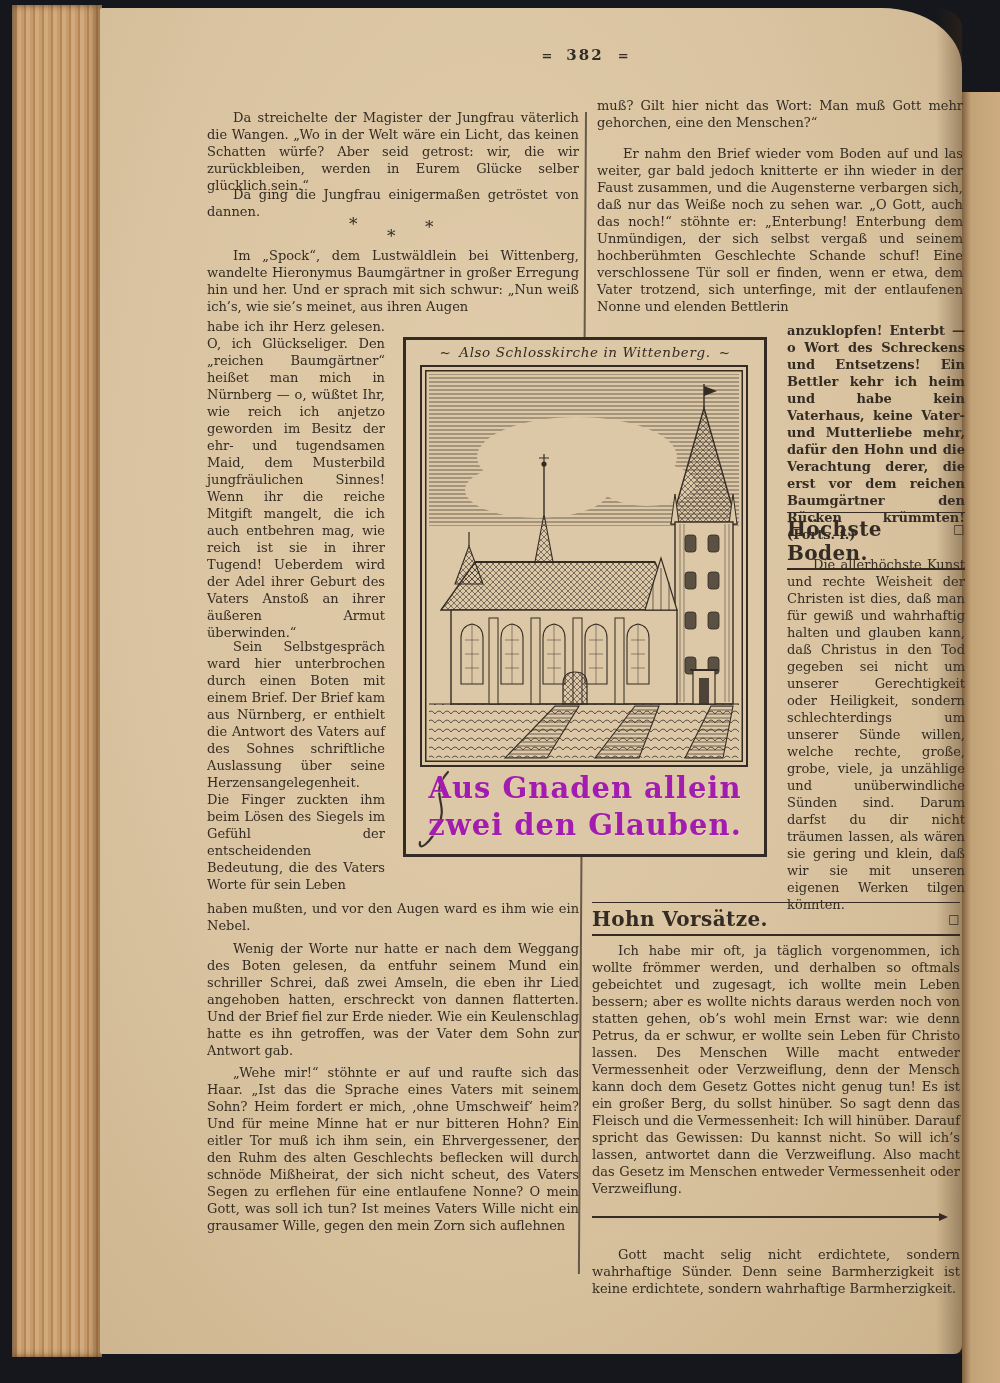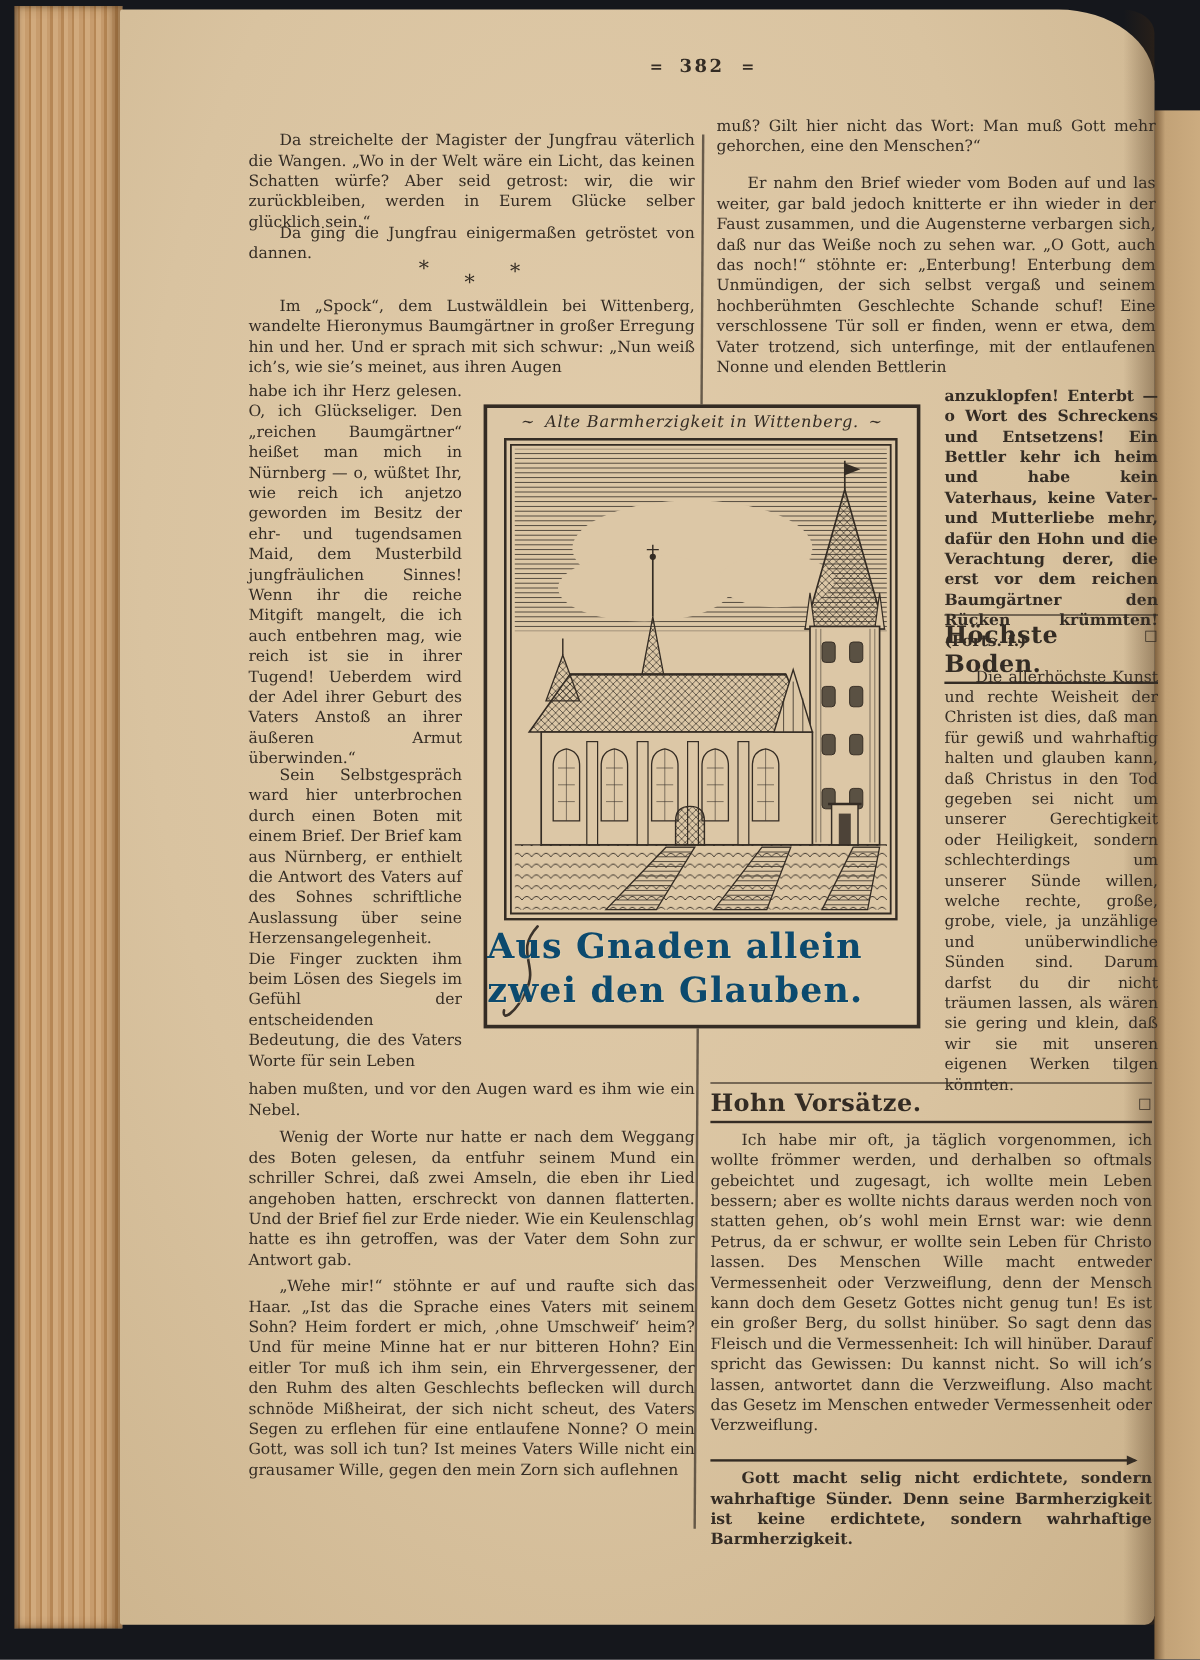--- a/index.html
+++ b/index.html
@@ -27,36 +27,36 @@
   .pgnum .d{font-size:13px;letter-spacing:0;padding:0 14px;}
   .divider{position:absolute;left:585px;top:112px;width:1.5px;height:1162px;
          background:rgba(52,44,36,.7);transform:rotate(.35deg);transform-origin:top;z-index:1;}
   .stars{position:absolute;left:345px;top:214px;width:95px;height:26px;font-size:17px;z-index:3;}
   .stars span{position:absolute;}
   .stars .s1{left:4px;top:0;} .stars .s2{left:80px;top:3px;} .stars .s3{left:42px;top:12px;}
   .headblock{position:absolute;border-top:1.5px solid #342c24;padding-top:4px;}
   .headline{font-size:20px;font-weight:bold;letter-spacing:.4px;
             border-bottom:2px solid #342c24;padding-bottom:3px;}
   .marker{float:right;font-size:12px;margin-top:5px;font-family:"DejaVu Sans",sans-serif;}
-  .bold{font-weight:bold;}
+  .bold{font-weight:normal;margin-top:22px;}
   .frule{position:absolute;left:592px;top:1216px;width:354px;height:1.8px;background:#342c24;}
   .frule::after{content:"";position:absolute;right:-2px;top:-3px;width:0;height:0;
          border-left:9px solid #342c24;border-top:4px solid transparent;border-bottom:4px solid transparent;}
   
   .figure{position:absolute;left:403px;top:337px;width:358px;height:514px;
           border:3px solid #342c24;background:#dcc7a6;z-index:4;}
   .figcap{position:absolute;left:0;top:4px;width:100%;text-align:center;
           font-size:13.5px;font-style:italic;letter-spacing:.6px;}
   .figcap .orn{padding:0 8px;font-style:normal;}
   .figframe{position:absolute;left:14px;top:25px;width:324px;height:398px;
           border:2px solid #342c24;
           box-shadow:inset 0 0 0 3px #dcc7a6, inset 0 0 0 4.5px #342c24;}
   .figframe svg{position:absolute;left:5px;top:5px;}
-  .motto{position:absolute;left:0;top:430px;width:100%;
-         font-size:29px;font-weight:bold;line-height:37px;letter-spacing:1px;color:#0c4a6e;
+  .motto{position:absolute;left:0;top:430px;width:100%;text-align:center;
+         font-size:29px;font-weight:bold;line-height:37px;letter-spacing:1px;color:#a21caf;
          text-shadow:1px 1px 0 rgba(235,215,175,.55);}
   .swash{position:absolute;left:8px;top:428px;}
 </style>
 </head>
 <body>
 
 <div class="screen">
   <div class="edges"></div>
   <div class="nextpage"></div>
   <div class="paper"></div>
@@ -100,21 +100,21 @@
         <span class="marker">□</span><span>Hohn Vorsätze.</span>
       </div>
     </div>
     <div class="tb ind" style="left:592px;top:942px;width:368px;">Ich habe mir oft, ja täglich vorgenommen, ich wollte frömmer werden, und derhalben so oftmals gebeichtet und zugesagt, ich wollte mein Leben bessern; aber es wollte nichts daraus werden noch von statten gehen, ob’s wohl mein Ernst war: wie denn Petrus, da er schwur, er wollte sein Leben für Christo lassen. Des Menschen Wille macht entweder Vermessenheit oder Verzweiflung, denn der Mensch kann doch dem Gesetz Gottes nicht genug tun! Es ist ein großer Berg, du sollst hinüber. So sagt denn das Fleisch und die Vermessenheit: Ich will hinüber. Darauf spricht das Gewissen: Du kannst nicht. So will ich’s lassen, antwortet dann die Verzweiflung. Also macht das Gesetz im Menschen entweder Vermessenheit oder Verzweiflung.</div>
 
     <div class="frule"></div>
     <div class="tb ind bold" style="left:592px;top:1224px;width:368px;">Gott macht selig nicht erdichtete, sondern wahrhaftige Sünder. Denn seine Barmherzigkeit ist keine erdichtete, sondern wahrhaftige Barmherzigkeit.</div>
 
     <div class="figure">
       <div class="figcap">
-        <span class="orn">~</span><span>Alte Barmherzigkeit in Wittenberg.</span><span class="orn">~</span>
+        <span class="orn">~</span><span>Also Schlosskirche in Wittenberg.</span><span class="orn">~</span>
       </div>
       <div class="figframe">
         <svg width="314" height="388" viewBox="0 0 314 388">
           <defs>
             <pattern id="hh" width="4" height="4" patternUnits="userSpaceOnUse">
               <path d="M0 2H4" stroke="#3a332b" stroke-width="0.7"></path>
             </pattern>
             <pattern id="xh" width="6" height="6" patternUnits="userSpaceOnUse">
               <path d="M0 0L6 6M6 0L0 6" stroke="#3a332b" stroke-width="0.6"></path>
             </pattern>

